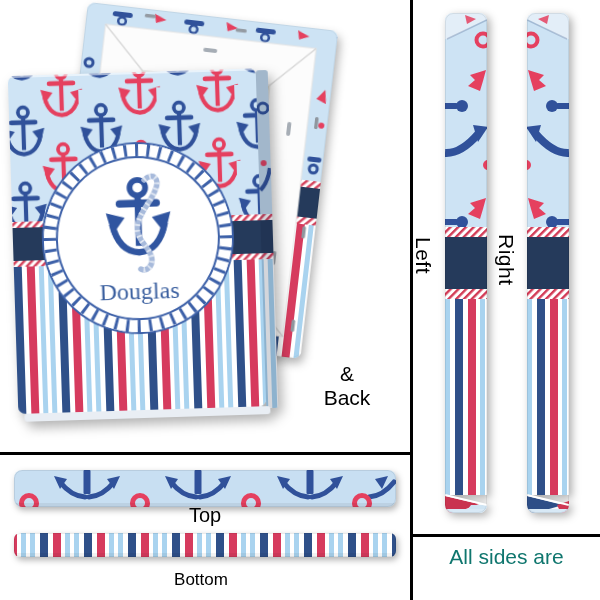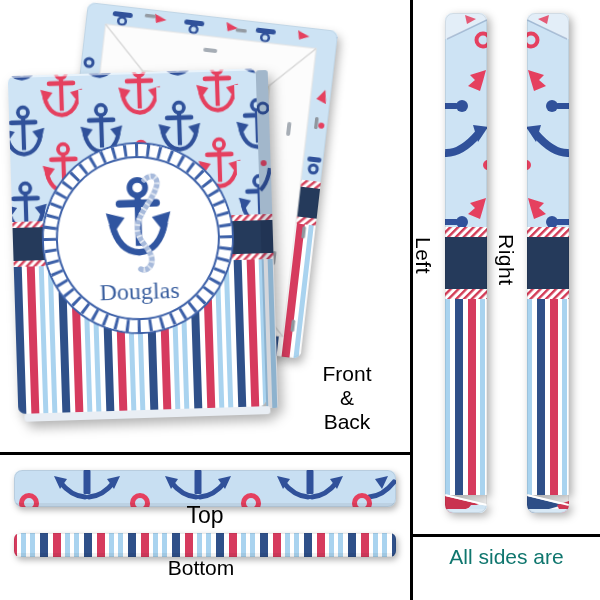--- a/index.html
+++ b/index.html
@@ -12,22 +12,22 @@
 
   .back-canvas{position:absolute;left:88px;top:2px;width:252px;height:330px;
                transform:rotate(6.6deg);transform-origin:0 0;
                filter:drop-shadow(3px 5px 5px rgba(0,0,0,.30));}
   .front-canvas{position:absolute;left:8px;top:76px;width:260px;height:346px;
                 transform:rotate(-1.8deg);transform-origin:4px 8px;
                 filter:drop-shadow(4px 6px 6px rgba(0,0,0,.30));}
 
   .view-label{position:absolute;font-size:21px;line-height:24px;text-align:center;color:#000;}
   #label-front-back{left:297px;top:362px;width:100px;}
-  #label-top{left:0px;top:503px;width:410px;font-size:23px;}
-  #label-bottom{left:0px;top:556px;width:402px;font-size:21px;}
+  #label-top{left:0px;top:503px;width:410px;font-size:20px;}
+  #label-bottom{left:0px;top:568px;width:402px;font-size:17px;}
   .side-label{position:absolute;writing-mode:vertical-rl;font-size:21px;letter-spacing:.5px;}
   #label-left{left:411px;top:237px;height:70px;}
   #label-right{left:494px;top:234px;height:76px;}
 
   .strip{position:absolute;filter:drop-shadow(2px 3px 3px rgba(0,0,0,.30));}
   #top-strip{left:14px;top:470px;}
   #bottom-strip{left:14px;top:533px;}
   .side-bar{position:absolute;filter:drop-shadow(3px 3px 4px rgba(0,0,0,.32));}
   #left-bar{left:445px;top:13px;}
   #right-bar{left:527px;top:13px;}
@@ -202,21 +202,20 @@
         <rect x="248" y="152" width="12" height="33" fill="#253a5b"></rect>
         <rect x="248" y="185" width="12" height="6" fill="url(#fp-hatch)"></rect>
         <rect x="248" y="191" width="12" height="149" fill="url(#fp-stripes)"></rect>
         <rect x="248" y="0" width="12" height="346" fill="rgba(15,25,55,0.18)"></rect>
       </g>
       <rect x="6" y="338" width="246" height="8" rx="3" fill="#e9eef4"></rect>
     </svg>
   </div>
 
   <div id="label-front-back" class="view-label">
-    <div>Front</div>
     <div>&amp;</div>
     <div>Back</div>
   </div>
 
   <div class="divider" id="div-left"></div>
 
   <div id="top-strip" class="strip">
     <svg width="382" height="37" viewBox="0 0 382 37">
       <defs>
           <clipPath id="ts-clip">

